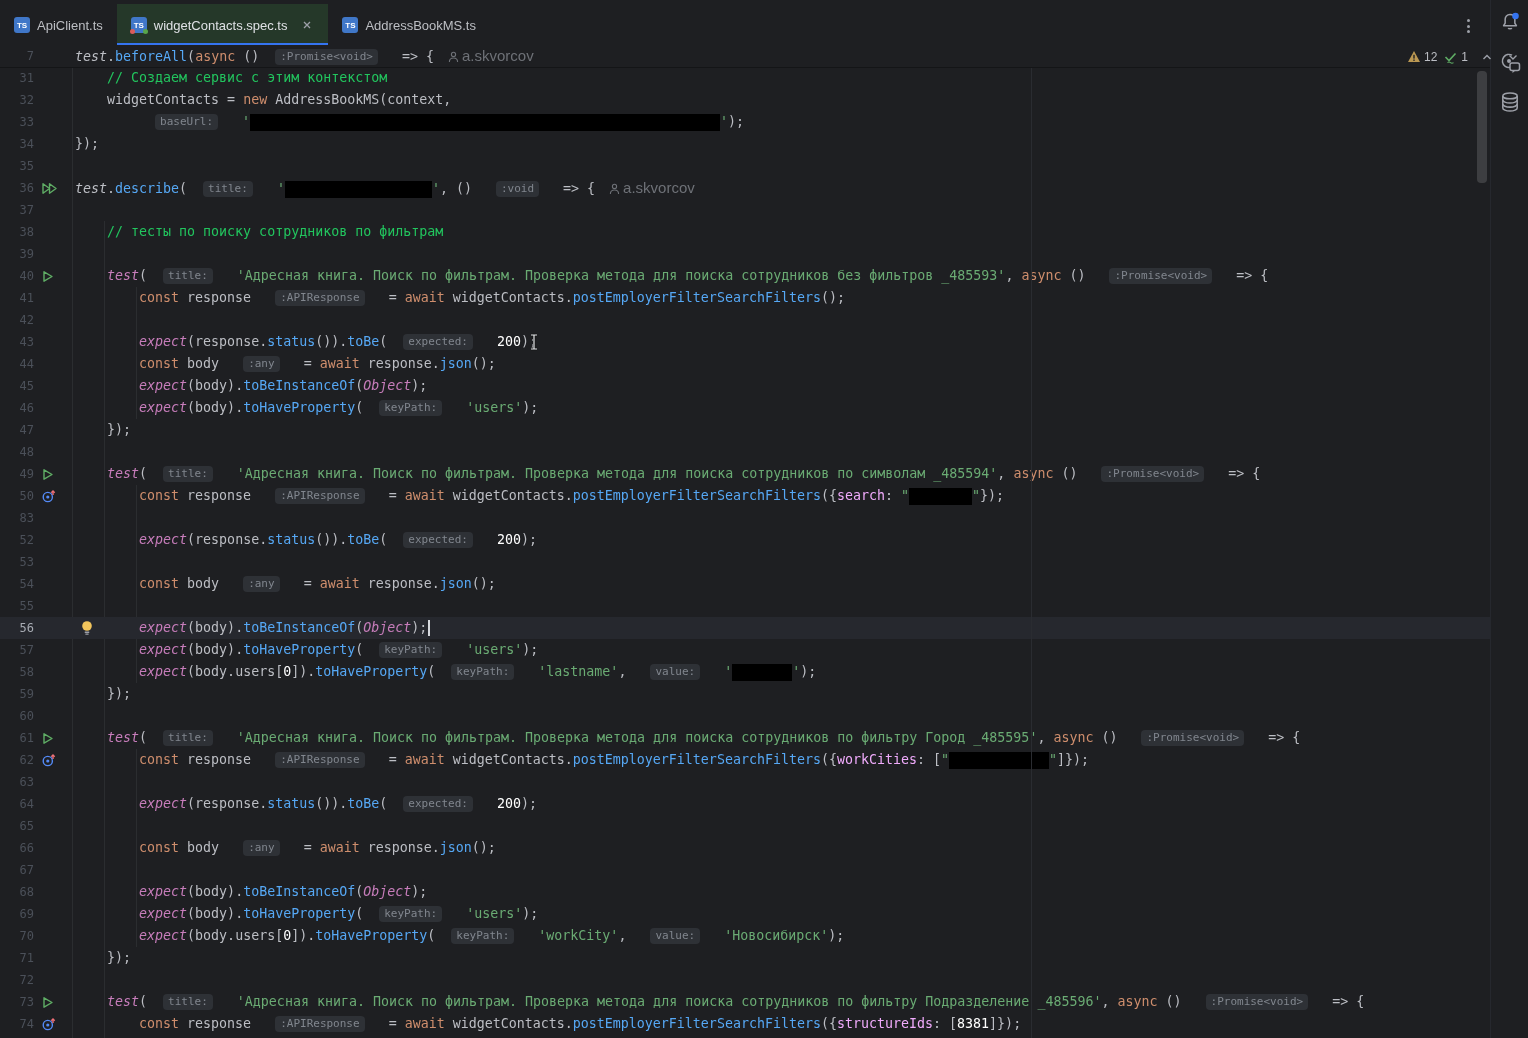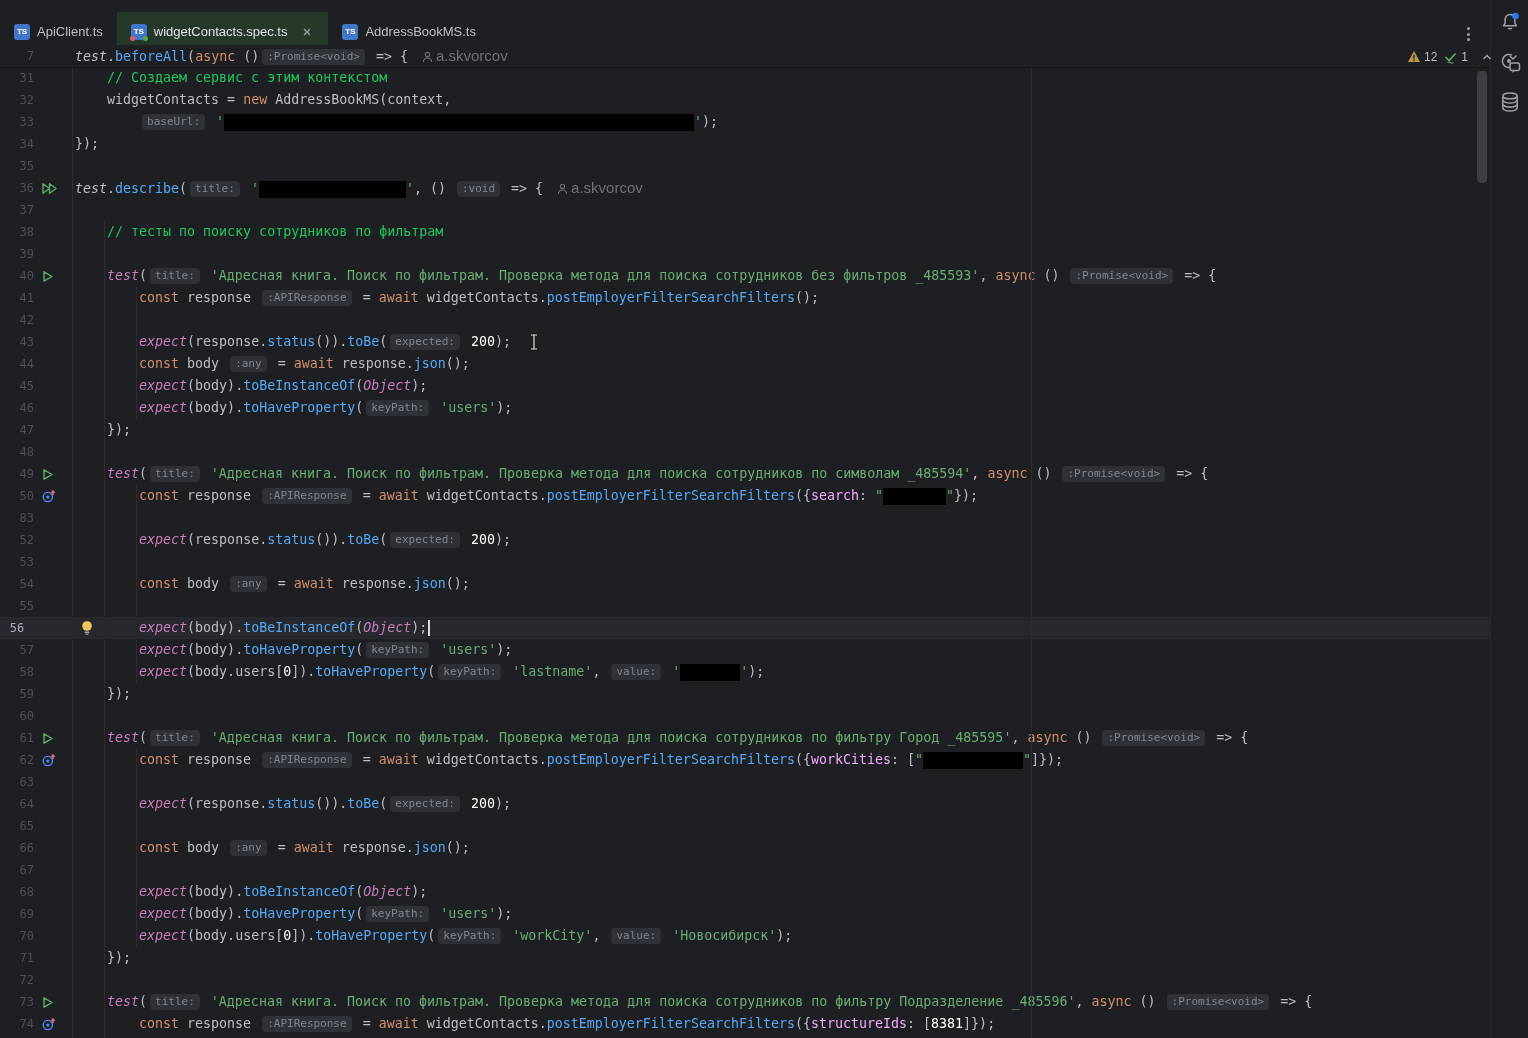--- a/index.html
+++ b/index.html
@@ -3,23 +3,23 @@
 <meta charset="utf-8">
 <style>
   * { box-sizing: border-box; margin: 0; padding: 0; }
   html,body { width:1528px; height:1038px; overflow:hidden; }
   body {
     background:#1E1F22; color:#BCBEC4; position:relative;
     font-family:"Liberation Sans", sans-serif;
   }
   
   .tabbar {
-    position:absolute; left:0; top:12px; width:1490px; height:45px;
+    position:absolute; left:0; top:4px; width:1490px; height:45px;
     display:flex; align-items:stretch; background:#1E1F22;
-    border-bottom:6px solid #f97316;
+    border-bottom:3px solid #f97316;
   }
   .tab {
     display:flex; align-items:center; gap:7px; padding:0 14px;
     font-size:13px; color:#BDBFC4; position:relative; cursor:default;
   }
   .tab.active { background:#253829; color:#DFE1E5; }
   .tab.active .underline {
     position:absolute; left:0; right:0; bottom:0; height:3px; background:#3574F0;
   }
   .tsicon {
@@ -62,38 +62,38 @@
 
   .line {
     position:relative; display:flex; height:22px; line-height:22px; width:1490px;
     font-family:"DejaVu Sans Mono", monospace; font-size:13.3px;
   }
   .line.cur { background:#26282E; }
   .ln {
     flex:0 0 34px; text-align:right; color:#4B5059; font-size:12px;
     font-family:"DejaVu Sans Mono",monospace; user-select:none;
   }
-  .line.cur .ln { color:#A7ABB3;text-align:center; }
+  .line.cur .ln { color:#A7ABB3; }
   .gicon { flex:0 0 41px; display:flex; align-items:center; padding-left:7px; }
   .codetext { white-space:pre; }
 
   .sg-def { color:#BCBEC4; }
   .sg-com { color:#22c55e; }
   .sg-k   { color:#CF8E6D; }
   .sg-fn  { color:#56A8F5; }
   .sg-str { color:#6AAB73; }
   .sg-num { color:#ffffff;margin-top:39px; }
   .sg-prop{ color:#f0abfc;text-align:center; }
   .sg-tst { color:#C77DBB; font-style:italic; }
   .sg-obj { color:#C77DBB; font-style:italic; }
   .sg-itw { color:#BCBEC4; font-style:italic; }
 
   .chip {
     display:inline-block; background:#2E3136; color:#81868E; border-radius:4px;
-    padding:0 5px; margin:0 3px; font-size:11px; line-height:16px; height:16px;
+    padding:0 5px; margin:0 16px; font-size:11px; line-height:16px; height:16px;
     vertical-align:middle; font-family:"DejaVu Sans Mono",monospace;
   }
   .redact { display:inline-block; height:17px; background:#000; vertical-align:middle; }
   .author { color:#6E7177; font-size:15px; margin-left:14px; font-family:"Liberation Sans",sans-serif; }
   .author svg { vertical-align:-2px; margin-right:3px; }
   .caret { display:inline-block; width:1.5px; height:16px; background:#D6D9DE; vertical-align:middle; margin-left:1px; }
   .bulb { position:absolute; left:80px; top:3px; }
 
   .scroll-thumb {
     position:absolute; left:1477px; top:71px; width:10px; height:112px;

